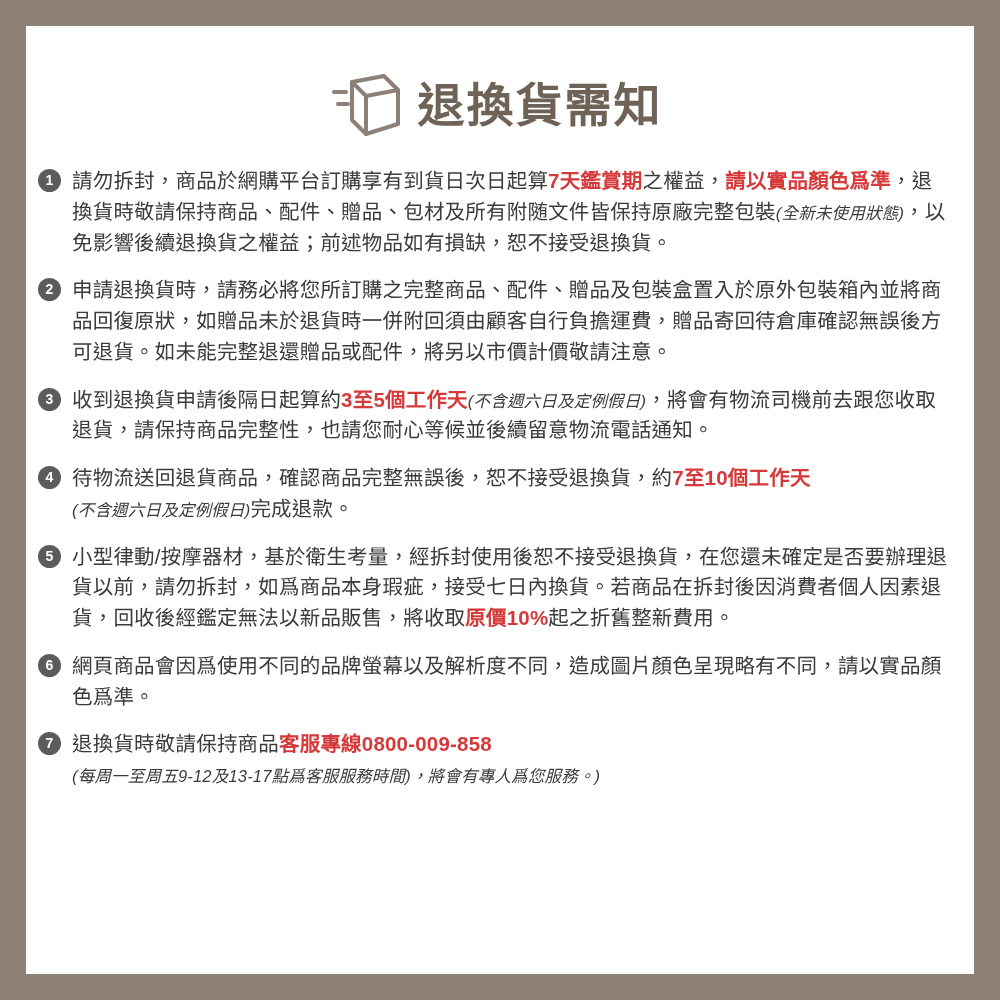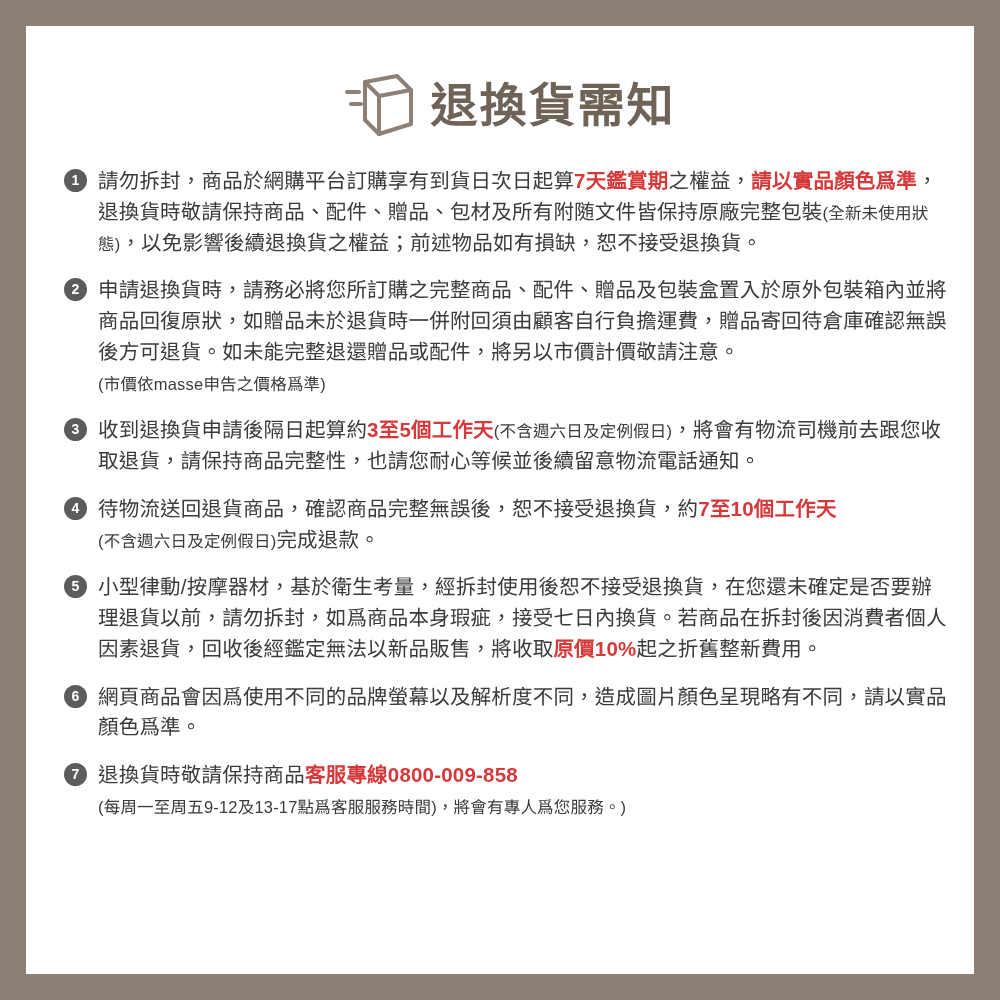--- a/index.html
+++ b/index.html
@@ -16,21 +16,21 @@
   .page {
     position: absolute;
     left: 26px;
     top: 26px;
     width: 948px;
     height: 948px;
     background: #ffffff;
     box-sizing: border-box;
   }
   .inner {
-    padding: 44px 22px 0 36px;
+    padding: 44px 22px 0 10px;
   }
 
   
   .header {
     display: flex;
     align-items: center;
     justify-content: center;
     gap: 14px;
     margin-bottom: 26px;
   }
@@ -82,20 +82,21 @@
   }
 
   .txt { display: block; }
   b.hl {
     font-weight: bold;
     color: #d6393a;
     text-align: right;
   }
   span.small {
     font-size: 16.5px;
+    font-style: italic;
   }
 </style>
 </head>
 <body>
 
 <div class="page">
   <div class="inner">
 
     <div class="header">
       <span class="box-icon">
@@ -112,21 +113,21 @@
       <span class="title">退換貨需知</span>
     </div>
 
     <ol class="terms">
         <li class="term">
           <span class="num">1</span>
           <span class="txt"><span>請勿拆封，商品於網購平台訂購享有到貨日次日起算</span><b class="hl">7天鑑賞期</b><span>之權益，</span><b class="hl">請以實品顏色爲準</b><span>，退換貨時敬請保持商品、配件、贈品、包材及所有附随文件皆保持原廠完整包裝</span><span class="small">(全新未使用狀態)</span><span>，以免影響後續退換貨之權益；前述物品如有損缺，恕不接受退換貨。</span></span>
         </li>
         <li class="term">
           <span class="num">2</span>
-          <span class="txt"><span>申請退換貨時，請務必將您所訂購之完整商品、配件、贈品及包裝盒置入於原外包裝箱內並將商品回復原狀，如贈品未於退貨時一併附回須由顧客自行負擔運費，贈品寄回待倉庫確認無誤後方可退貨。如未能完整退還贈品或配件，將另以市價計價敬請注意。</span><br><span class="small">(市價依masse申告之價格爲準)</span></span>
+          <span class="txt"><span>申請退換貨時，請務必將您所訂購之完整商品、配件、贈品及包裝盒置入於原外包裝箱內並將商品回復原狀，如贈品未於退貨時一併附回須由顧客自行負擔運費，贈品寄回待倉庫確認無誤後方可退貨。如未能完整退還贈品或配件，將另以市價計價敬請注意。</span><br></span>
         </li>
         <li class="term">
           <span class="num">3</span>
           <span class="txt"><span>收到退換貨申請後隔日起算約</span><b class="hl">3至5個工作天</b><span class="small">(不含週六日及定例假日)</span><span>，將會有物流司機前去跟您收取退貨，請保持商品完整性，也請您耐心等候並後續留意物流電話通知。</span></span>
         </li>
         <li class="term">
           <span class="num">4</span>
           <span class="txt"><span>待物流送回退貨商品，確認商品完整無誤後，恕不接受退換貨，約</span><b class="hl">7至10個工作天</b><br><span class="small">(不含週六日及定例假日)</span><span>完成退款。</span></span>
         </li>
         <li class="term">

